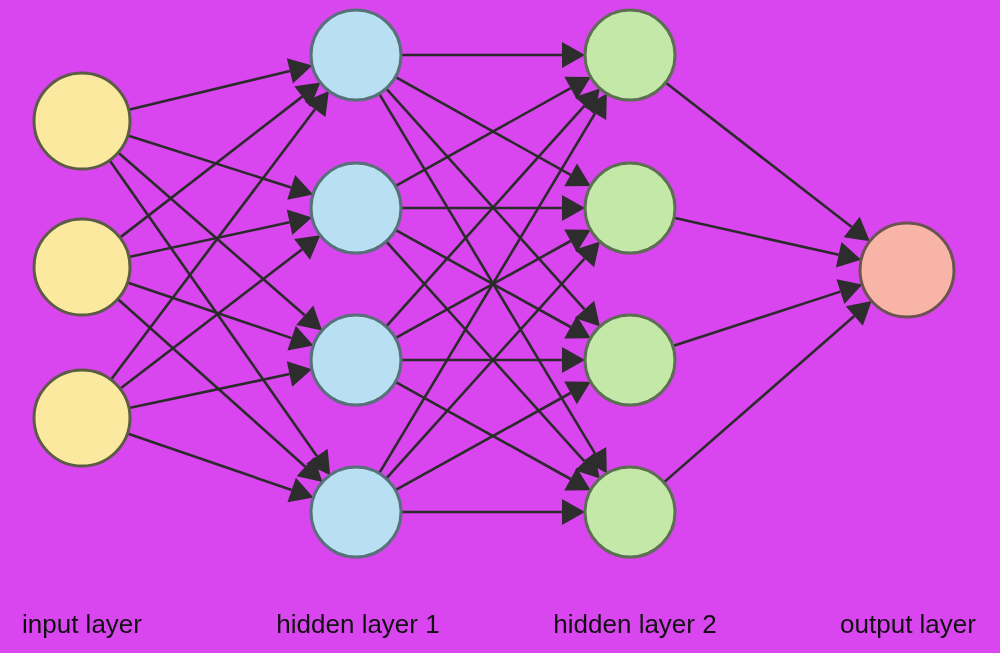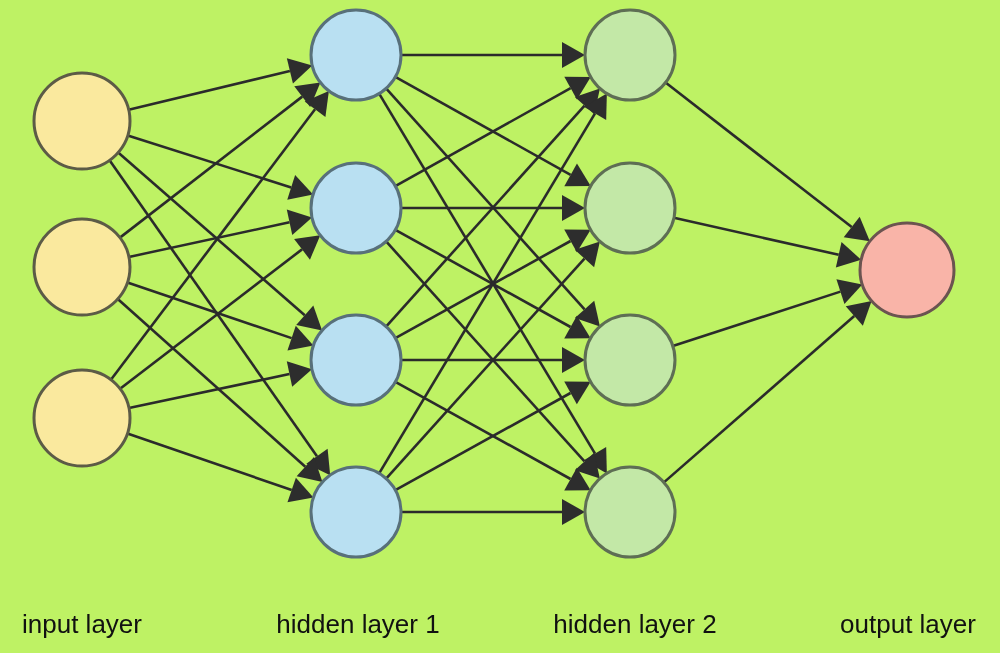--- a/index.html
+++ b/index.html
@@ -7,21 +7,21 @@
     padding: 0;
     background: #ffffff;
   }
   body {
     font-family: "Liberation Sans", sans-serif;
   }
   #diagram-root {
     position: relative;
     width: 1000px;
     height: 653px;
-    background: #bef264;
+    background: #d946ef;
     overflow: hidden;
   }
   #nn-svg {
     position: absolute;
     left: 0;
     top: 0;
     width: 1000px;
     height: 653px;
     display: block;
   }

